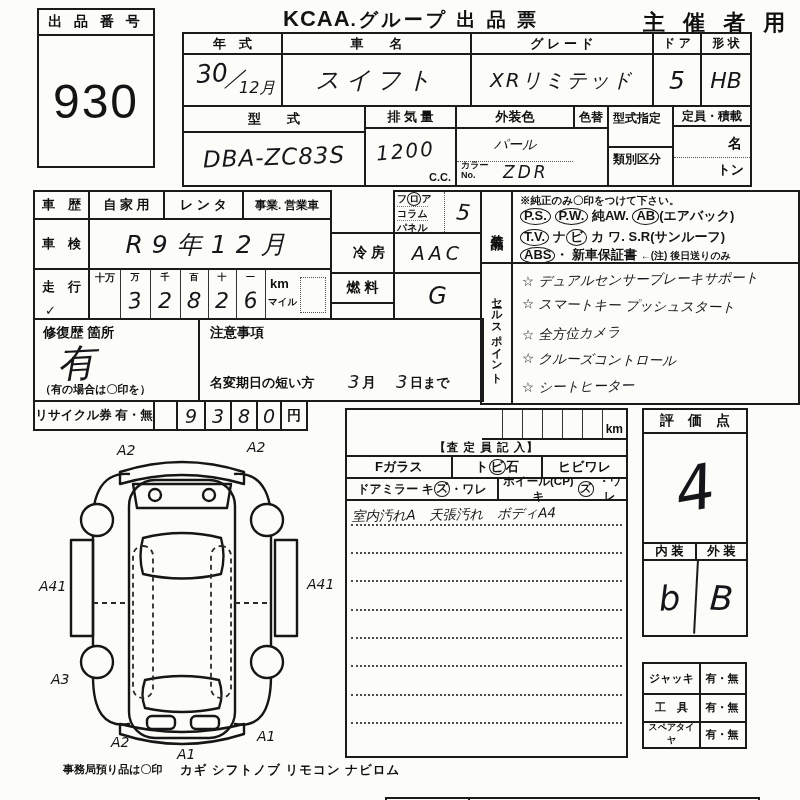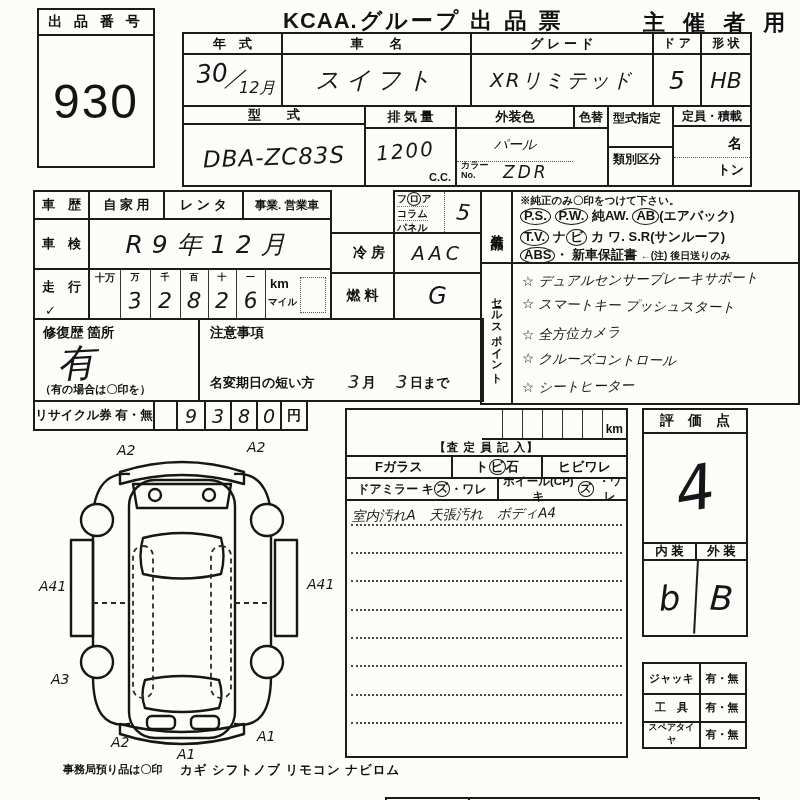--- a/index.html
+++ b/index.html
@@ -19,42 +19,42 @@
 <body>
 
 <div id="sheet">
 
   <div class="bx" style="left:37px;top:8px;width:118px;height:160px;">
     <div class="abs c lbl" style="left:0;top:0;right:0;height:26px;border-bottom:2px solid #1b1b1b;font-size:14px;letter-spacing:4px;">出 品 番 号</div>
     <div class="abs c" style="left:0;top:26px;right:0;bottom:0;font-size:48px;letter-spacing:2px;">930</div>
   </div>
 
   <div class="abs" style="left:283px;top:6px;white-space:nowrap;">
-    <span style="font-weight:900;font-size:22px;letter-spacing:1px;">KCAA</span><span class="lbl" style="font-size:22px;letter-spacing:3px;">.グループ 出 品 票</span>
+    <span style="font-weight:900;font-size:22px;letter-spacing:1px;">KCAA</span><span class="lbl" style="font-size:19px;letter-spacing:3px;">.グループ 出 品 票</span>
   </div>
   <div class="abs lbl" style="left:643px;top:8px;font-size:22px;letter-spacing:6px;white-space:nowrap;">主 催 者 用</div>
 
   <div class="bx c lbl" style="left:182px;top:32px;width:101px;height:23px;font-size:13px;">年　式</div>
   <div class="bx c lbl" style="left:281px;top:32px;width:191px;height:23px;font-size:13px;">車　　名</div>
   <div class="bx c lbl" style="left:470px;top:32px;width:184px;height:23px;font-size:13px;">グ レ ー ド</div>
   <div class="bx c lbl" style="left:652px;top:32px;width:50px;height:23px;font-size:12px;">ド ア</div>
   <div class="bx c lbl" style="left:700px;top:32px;width:52px;height:23px;font-size:12px;">形 状</div>
 
   <div class="bx" style="left:182px;top:53px;width:101px;height:54px;">
     <span class="hand abs" style="left:12px;top:4px;font-size:25px;transform:rotate(-4deg);">30</span>
     <span class="hand abs" style="left:40px;top:8px;font-size:22px;">／</span>
     <span class="hand abs" style="left:55px;top:23px;font-size:16px;">12月</span>
   </div>
   <div class="bx c hand" style="left:281px;top:53px;width:191px;height:54px;font-size:24px;letter-spacing:6px;transform-origin:center;">スイフト</div>
   <div class="bx c hand" style="left:470px;top:53px;width:184px;height:54px;font-size:20px;letter-spacing:2px;">XRリミテッド</div>
   <div class="bx c hand" style="left:652px;top:53px;width:50px;height:54px;font-size:25px;">5</div>
   <div class="bx c hand" style="left:700px;top:53px;width:52px;height:54px;font-size:22px;">HB</div>
 
   <div class="bx" style="left:182px;top:105px;width:184px;height:82px;">
-    <div class="abs c lbl" style="left:0;top:0;right:0;height:18px;border-bottom:2px solid #1b1b1b;font-size:13px;">型　　式</div>
+    <div class="abs c lbl" style="left:0;top:0;right:0;height:26px;border-bottom:2px solid #1b1b1b;font-size:13px;">型　　式</div>
     <div class="abs c hand" style="left:0;top:22px;right:0;bottom:0;font-size:23px;letter-spacing:1px;transform:rotate(-2deg);">DBA-ZC83S</div>
   </div>
   <div class="bx" style="left:364px;top:105px;width:93px;height:82px;">
     <div class="abs c lbl" style="left:0;top:0;right:0;height:22px;border-bottom:2px solid #1b1b1b;font-size:13px;">排 気 量</div>
     <span class="hand abs" style="left:10px;top:32px;font-size:20px;letter-spacing:2px;transform:rotate(-5deg);">1200</span>
     <span class="abs lbl" style="right:4px;bottom:2px;font-size:11px;">C.C.</span>
   </div>
   <div class="bx" style="left:455px;top:105px;width:154px;height:82px;">
     <div class="abs c lbl" style="left:0;top:0;width:116px;height:22px;border-bottom:2px solid #1b1b1b;font-size:13px;">外装色</div>
     <div class="abs c lbl" style="left:116px;top:0;right:0;height:22px;border-bottom:2px solid #1b1b1b;border-left:2px solid #1b1b1b;font-size:12px;">色替</div>
@@ -114,21 +114,21 @@
   <div class="bx" style="left:393px;top:190px;width:89px;height:44px;">
     <div class="abs" style="left:2px;top:0px;width:48px;font-size:10px;font-weight:bold;line-height:13px;border-right:1.5px dotted #555;height:100%;">
       <span>フ</span><span class="circ" style="border-width:1.3px;padding:0 1px;">ロ</span><span>ア</span><br>
       <span style="border-top:1px dotted #777;display:inline-block;">コラム</span><br>
       <span style="border-top:1px dotted #777;display:inline-block;">パネル</span>
     </div>
     <div class="abs c hand" style="left:52px;top:0;right:0;bottom:0;font-size:22px;transform:rotate(5deg);">5</div>
   </div>
   <div class="bx c lbl" style="left:330px;top:232px;width:65px;height:42px;font-size:14px;padding-left:13px;">冷 房</div>
   <div class="bx c hand" style="left:393px;top:232px;width:89px;height:42px;font-size:19px;letter-spacing:4px;transform-origin:center;">AAC</div>
-  <div class="bx c lbl" style="left:330px;top:272px;width:65px;height:48px;font-size:14px;">燃 料</div>
+  <div class="bx c lbl" style="left:330px;top:272px;width:65px;height:32px;font-size:14px;">燃 料</div>
   <div class="bx c hand" style="left:393px;top:272px;width:89px;height:48px;font-size:24px;">G</div>
 
   <div class="bx" style="left:480px;top:190px;width:320px;height:74px;">
     <div class="abs c lbl vert" style="left:0;top:0;width:31px;height:100%;border-right:2px solid #1b1b1b;font-size:13px;">装備品</div>
     <div class="abs lbl" style="left:38px;top:2px;font-size:10.5px;">※純正のみ〇印をつけて下さい。</div>
     <div class="abs" style="left:38px;top:15px;font-size:13px;font-weight:bold;white-space:nowrap;">
       <span class="circ">P.S.</span>&nbsp;<span class="circ">P.W.</span>&nbsp;<span>純AW.</span>&nbsp;<span class="circ">AB</span><span>(エアバック)</span>
     </div>
     <div class="abs" style="left:38px;top:36px;font-size:13px;font-weight:bold;white-space:nowrap;">
       <span class="circ">T.V.</span>&nbsp;<span>ナ</span><span class="circ">ビ</span>&nbsp;<span>カ ワ.</span>&nbsp;<span>S.R(サンルーフ)</span>

